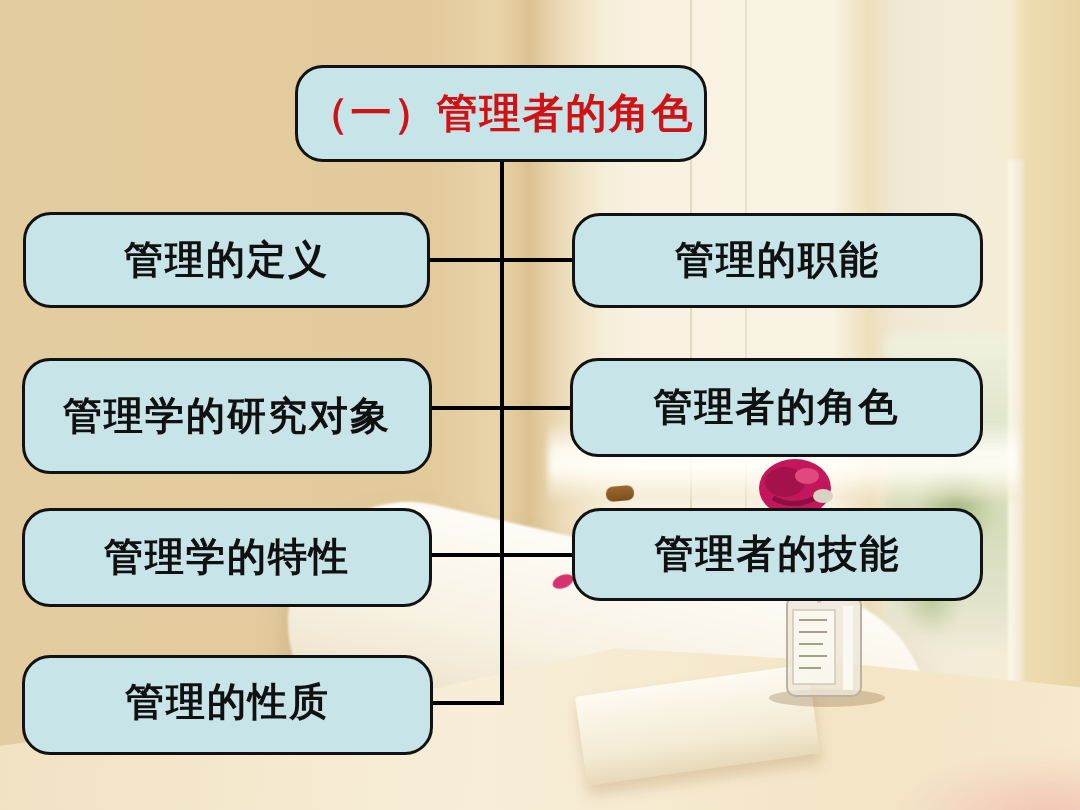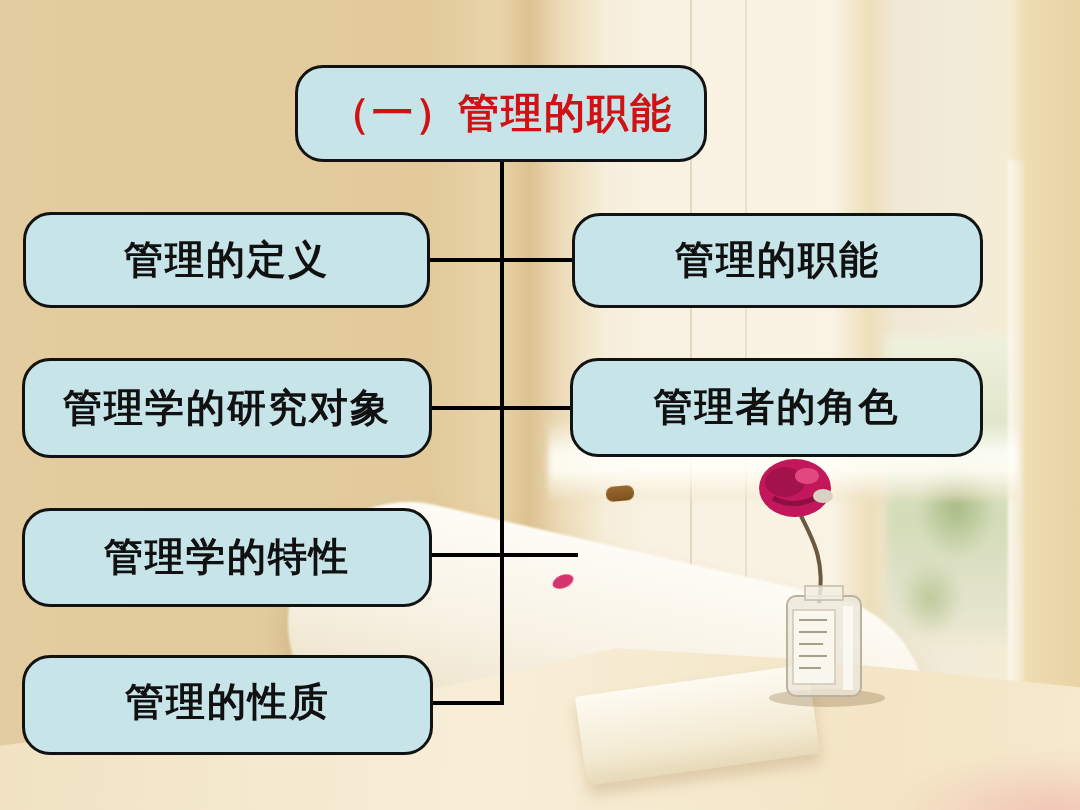--- a/index.html
+++ b/index.html
@@ -73,21 +73,21 @@
     position:absolute;display:flex;align-items:center;justify-content:center;
     background:#c7e4e9;border:3px solid #121212;border-radius:28px;
     box-sizing:border-box;text-align:center;
   }
   .node-label{
     font-weight:bold;font-size:39px;color:#111;letter-spacing:2px;line-height:1.1;
   }
   .title-node{left:295px;top:65px;width:412px;height:97px;}
   .title-node .node-label{color:#d01215;font-size:41px;}
   .L1{left:23px;top:212px;width:407px;height:96px;}
-  .L2{left:22px;top:358px;width:410px;height:100px;text-align:right;}
+  .L2{left:22px;top:358px;width:410px;height:116px;text-align:right;}
   .L3{left:22px;top:508px;width:410px;height:99px;}
   .L4{left:22px;top:655px;width:411px;height:100px;font-family:Liberation Mono, monospace;}
   .R1{left:572px;top:213px;width:411px;height:95px;align-items:center;}
   .R2{left:570px;top:358px;width:413px;height:99px;}
   .R3{left:572px;top:508px;width:411px;height:93px;}
 </style>
 </head>
 <body>
 
 <div class="stage">
@@ -131,21 +131,21 @@
     </svg>
   </div>
 
   <div class="line v-line"></div>
   <div class="line h-line h1"></div>
   <div class="line h-line h2"></div>
   <div class="line h-line h3"></div>
   <div class="line h-line h4"></div>
 
   <div class="node title-node">
-    <span class="node-label">（一）管理的职能</span>
+    <span class="node-label">（一）管理者的角色</span>
   </div>
 
   <div class="node L1">
     <span class="node-label">管理的定义</span>
   </div>
   <div class="node L2">
     <span class="node-label">管理学的研究对象</span>
   </div>
   <div class="node L3">
     <span class="node-label">管理学的特性</span>
@@ -153,14 +153,17 @@
   <div class="node L4">
     <span class="node-label">管理的性质</span>
   </div>
 
   <div class="node R1">
     <span class="node-label">管理的职能</span>
   </div>
   <div class="node R2">
     <span class="node-label">管理者的角色</span>
   </div>
+  <div class="node R3">
+    <span class="node-label">管理者的技能</span>
+  </div>
 
 </div>
 
 </body></html>

